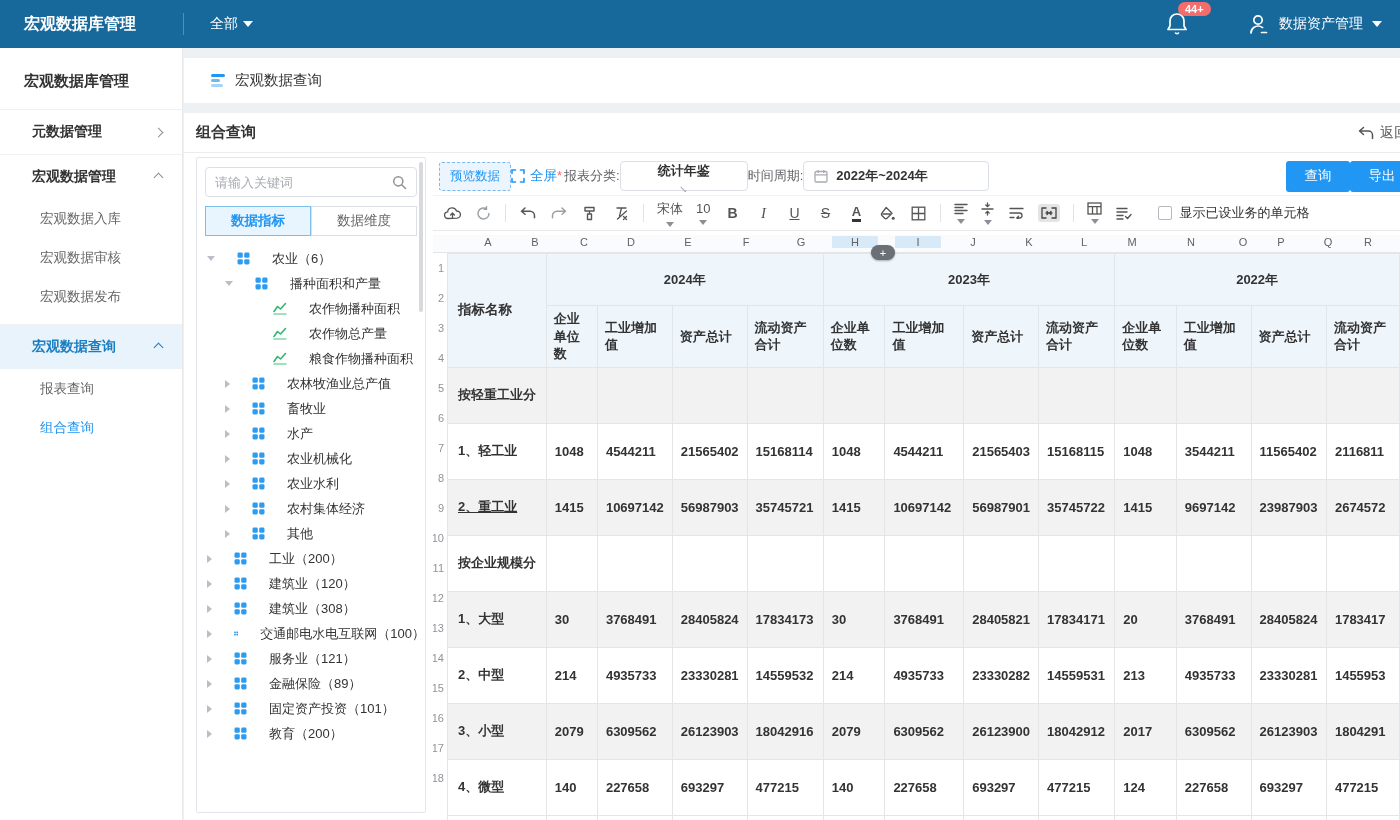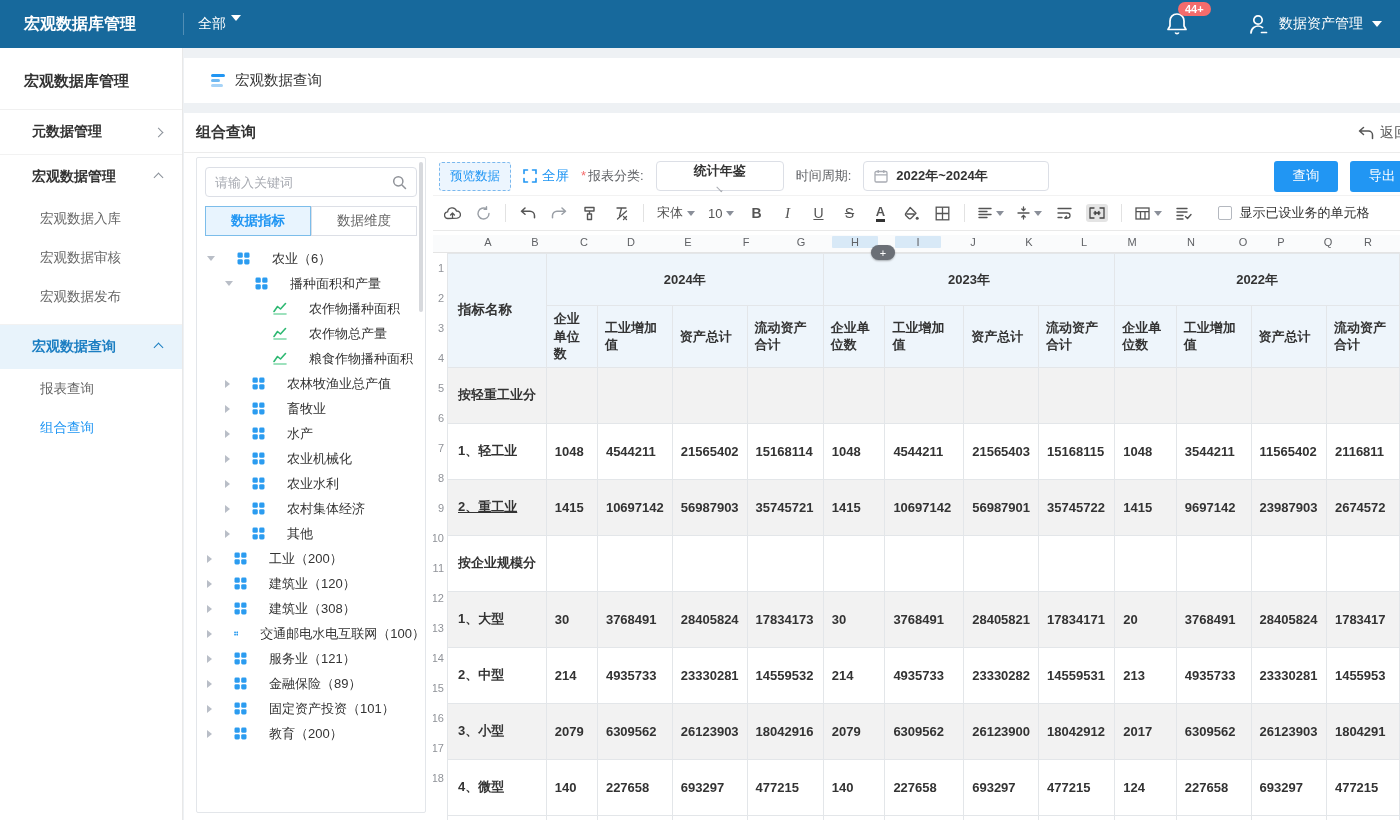--- a/index.html
+++ b/index.html
@@ -1,21 +1,21 @@
 <!DOCTYPE html>
 <html><head>
 <meta charset="utf-8">
 <style>
   *{margin:0;padding:0;box-sizing:border-box;}
   html,body{width:1400px;height:820px;overflow:hidden;font-family:"Liberation Sans","DejaVu Sans",sans-serif;background:#eef1f4;color:#333;}
   
   #navbar{position:absolute;left:0;top:0;width:1400px;height:48px;background:#17699c;display:flex;align-items:center;color:#fff;}
   .brand{font-size:16px;font-weight:bold;padding:0 24px;width:183px;}
   .nav-divider{width:1px;height:22px;background:rgba(255,255,255,.25);}
-  .scope{display:flex;gap:5px;margin-left:14px;font-size:14px;cursor:pointer;}
+  .scope{display:flex;align-items:center;gap:5px;margin-left:26px;font-size:14px;cursor:pointer;}
   .caret-down{width:0;height:0;border-left:5px solid transparent;border-right:5px solid transparent;border-top:6px solid #fff;display:inline-block;}
   #nav-right{margin-left:auto;display:flex;align-items:center;gap:14px;padding-right:18px;}
   .bell-wrap{position:relative;margin-right:46px;cursor:pointer;}
   .badge{position:absolute;left:12px;top:-10px;background:#f56c6c;color:#fff;font-size:11px;padding:1px 7px;border-radius:9px;font-weight:bold;}
   .usermenu{display:flex;align-items:center;gap:9px;font-size:14px;cursor:pointer;}
   
   #sidebar{position:absolute;left:0;top:48px;width:183px;height:772px;background:#fff;border-right:1px solid #e8e8e8;}
   .sb-title{font-size:15px;font-weight:bold;color:#333;padding:24px 0 18px 24px;border-bottom:1px solid #f0f0f0;}
   .sb-item{display:flex;align-items:center;justify-content:space-between;padding:0 20px 0 32px;height:44px;font-size:14px;color:#333;font-weight:bold;cursor:pointer;}
   .sb-sep{border-top:1px solid #f2f2f2;}
@@ -45,36 +45,36 @@
   .ttab{flex:1;height:30px;display:flex;align-items:center;justify-content:center;font-size:13.5px;border:1px solid #dcdfe6;color:#666;cursor:pointer;background:#fff;}
   .ttab.active{background:#e8f4fe;border-color:#7cbdea;color:#2196f3;font-weight:bold;}
   #tree{margin-top:10px;height:540px;overflow:hidden;position:relative;}
   .tnode{display:flex;align-items:center;gap:22px;height:25px;font-size:13px;color:#333;cursor:pointer;white-space:nowrap;}
   .tcaret{width:0;height:0;flex:none;}
   .tcaret.open{border-top:5px solid #b9bec7;border-left:4px solid transparent;border-right:4px solid transparent;}
   .tcaret.closed{border-left:5px solid #b9bec7;border-top:4px solid transparent;border-bottom:4px solid transparent;}
   #tree-scrollbar{position:absolute;right:2px;top:4px;width:4px;height:150px;background:#d7d9dd;border-radius:2px;}
   
   #sheet{position:absolute;left:249px;top:44px;width:967px;height:663px;}
-  #controls{height:38px;display:flex;align-items:center;gap:12px;padding-left:6px;}
+  #controls{height:38px;display:flex;align-items:center;padding-left:6px;}
   #preview-btn{border:1px dashed #7ab8ee;background:#ecf5fe;color:#2196f3;font-size:12.5px;padding:5px 10px;border-radius:3px;cursor:pointer;white-space:nowrap;font-family:inherit;}
   #fullscreen{display:flex;align-items:center;gap:5px;color:#2196f3;font-size:13.5px;cursor:pointer;white-space:nowrap;}
   .ctl-label{font-size:13px;color:#606266;white-space:nowrap;}
   .req{color:#f56c6c;margin-right:2px;}
   .sel{height:30px;border:1px solid #dcdfe6;border-radius:4px;display:flex;align-items:center;padding:0 10px;gap:8px;font-size:13px;color:#333;font-weight:bold;cursor:pointer;background:#fff;}
   #report-select{width:128px;justify-content:space-between;flex-direction:column;}
   #period-input{width:186px;font-weight:bold;}
   .btn-primary{background:#2196f3;color:#fff;border:none;font-size:13.5px;height:31px;width:64px;border-radius:3px;cursor:pointer;font-family:inherit;}
   #export-btn{margin-right:-14px;}
   #controls .spacer{flex:1;}
   
   #ss-toolbar{height:36px;border-bottom:1px solid #e9e9e9;border-top:1px solid #f2f2f2;display:flex;align-items:center;gap:13px;padding-left:10px;color:#555;}
   .tb-i{display:flex;align-items:center;justify-content:center;width:18px;height:18px;flex:none;cursor:pointer;font-size:15px;color:#555;}
   .tb-div{width:1px;height:18px;background:#e2e2e2;flex:none;}
-  .tb-drop{display:flex;align-items:center;gap:4px;font-size:13px;cursor:pointer;white-space:nowrap;}
+  .tb-drop{display:flex;align-items:center;gap:4px;font-size:13px;cursor:pointer;white-space:nowrap;flex-direction:column;}
   .mini-caret{width:0;height:0;border-left:4px solid transparent;border-right:4px solid transparent;border-top:5px solid #8a8f99;}
   .tb-b{font-weight:bold;font-size:14px;}
   .tb-it{font-style:italic;font-family:"Liberation Serif",serif;font-size:15px;}
   .tb-u{text-decoration:underline;font-size:14px;}
   .tb-s{text-decoration:line-through;font-size:14px;}
   .tb-a{font-size:13px;font-weight:bold;border-bottom:3px solid #333;line-height:1;padding-bottom:1px;}
   .tb-i.activebg{background:#e4e4e4;border-radius:3px;width:22px;}
   #show-cells{display:flex;align-items:center;gap:7px;font-size:13px;color:#333;margin-left:12px;cursor:pointer;white-space:nowrap;}
   #show-cells .cb{width:14px;height:14px;border:1px solid #b4b8bf;border-radius:2px;background:#fff;}
   

